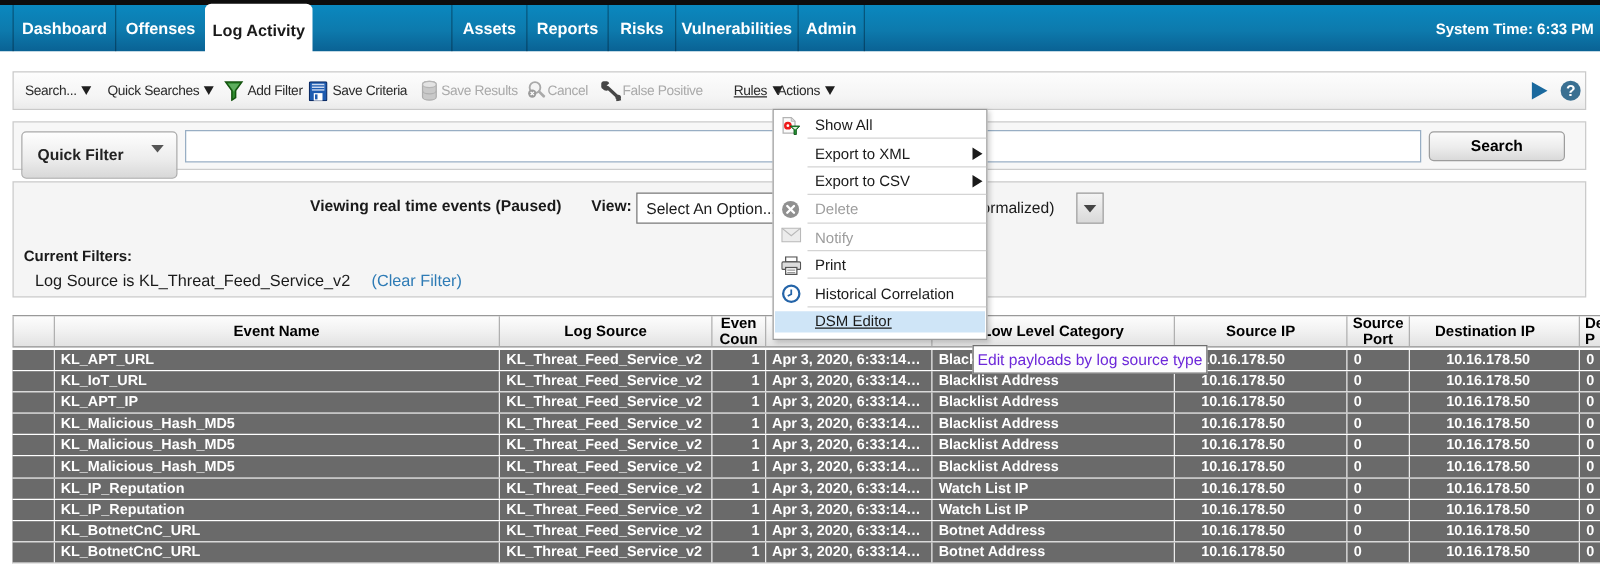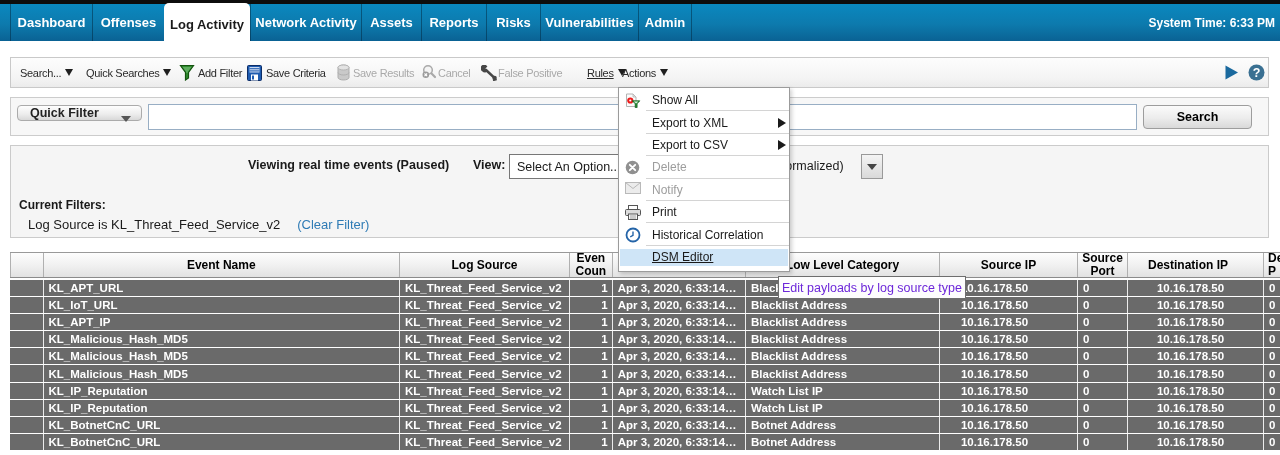--- a/index.html
+++ b/index.html
@@ -26,21 +26,21 @@
   border:1px solid #c9c9c9; background:linear-gradient(180deg,#fdfdfd 0%,#f4f4f4 70%,#ebebeb 100%); }
 .titem { position:absolute; top:0; height:29px; display:flex; align-items:center;
   font-size:11px; letter-spacing:-0.3px; color:#2b2b2b; white-space:nowrap; }
 .titem.dis { color:#a9a9a9; }
 .caret { display:inline-block; width:0; height:0; border-left:4.5px solid transparent;
   border-right:4.5px solid transparent; border-top:7px solid #1f1f1f; margin-left:4px; }
 
 
 .qfrow { position:absolute; left:10px; top:97px; width:1259px; height:39px;
   border:1px solid #cccccc; background:#f7f7f7; }
-.qfbtn { position:absolute; left:6px; top:7px; width:125px; height:16px;
+.qfbtn { position:absolute; left:6px; top:7px; width:125px; height:38px;
   border:1px solid #ababab; border-radius:4px;
   background:linear-gradient(180deg,#fefefe 0%,#ececec 60%,#d8d8d8 100%);
   font-size:12.5px; font-weight:bold; color:#222; display:flex; align-items:center;text-align:center; }
 .qfbtn .lbl { padding-left:12px; }
 .qfbtn .car { position:absolute; right:10px; top:10px; width:0; height:0;
   border-left:5px solid transparent; border-right:5px solid transparent; border-top:6px solid #555; }
 .qfinput { position:absolute; left:137px; top:6px; width:989px; height:26px;
   background:#fff; border:1px solid #98aec4; }
 .searchbtn { position:absolute; left:1132px; top:7px; width:109px; height:24px;
   border:1px solid #9d9d9d; border-radius:4px;
@@ -105,21 +105,20 @@
   display:flex; align-items:center; justify-content:center; }
 </style>
 </head>
 <body>
 <div id="page">
   <div class="topblack"></div>
   <div class="navbar">
     <div class="tab" style="left:10px;width:82px;">Dashboard</div>
     <div class="tab" style="left:92px;width:72px;">Offenses</div>
     <div class="tab active" style="left:164px;width:86px;">Log Activity</div>
-    <div class="tab" style="left:250px;width:111px;">Network Activity</div>
     <div class="tab" style="left:361px;width:60px;">Assets</div>
     <div class="tab" style="left:421px;width:65px;">Reports</div>
     <div class="tab" style="left:486px;width:54px;">Risks</div>
     <div class="tab" style="left:540px;width:98px;">Vulnerabilities</div>
     <div class="tab last" style="left:638px;width:54px;">Admin</div>
     <div class="systime">System Time: 6:33 PM</div>
   </div>
 
   <div class="toolbar">
     <div class="titem" style="left:9px;">Search... <span class="caret"></span></div>

